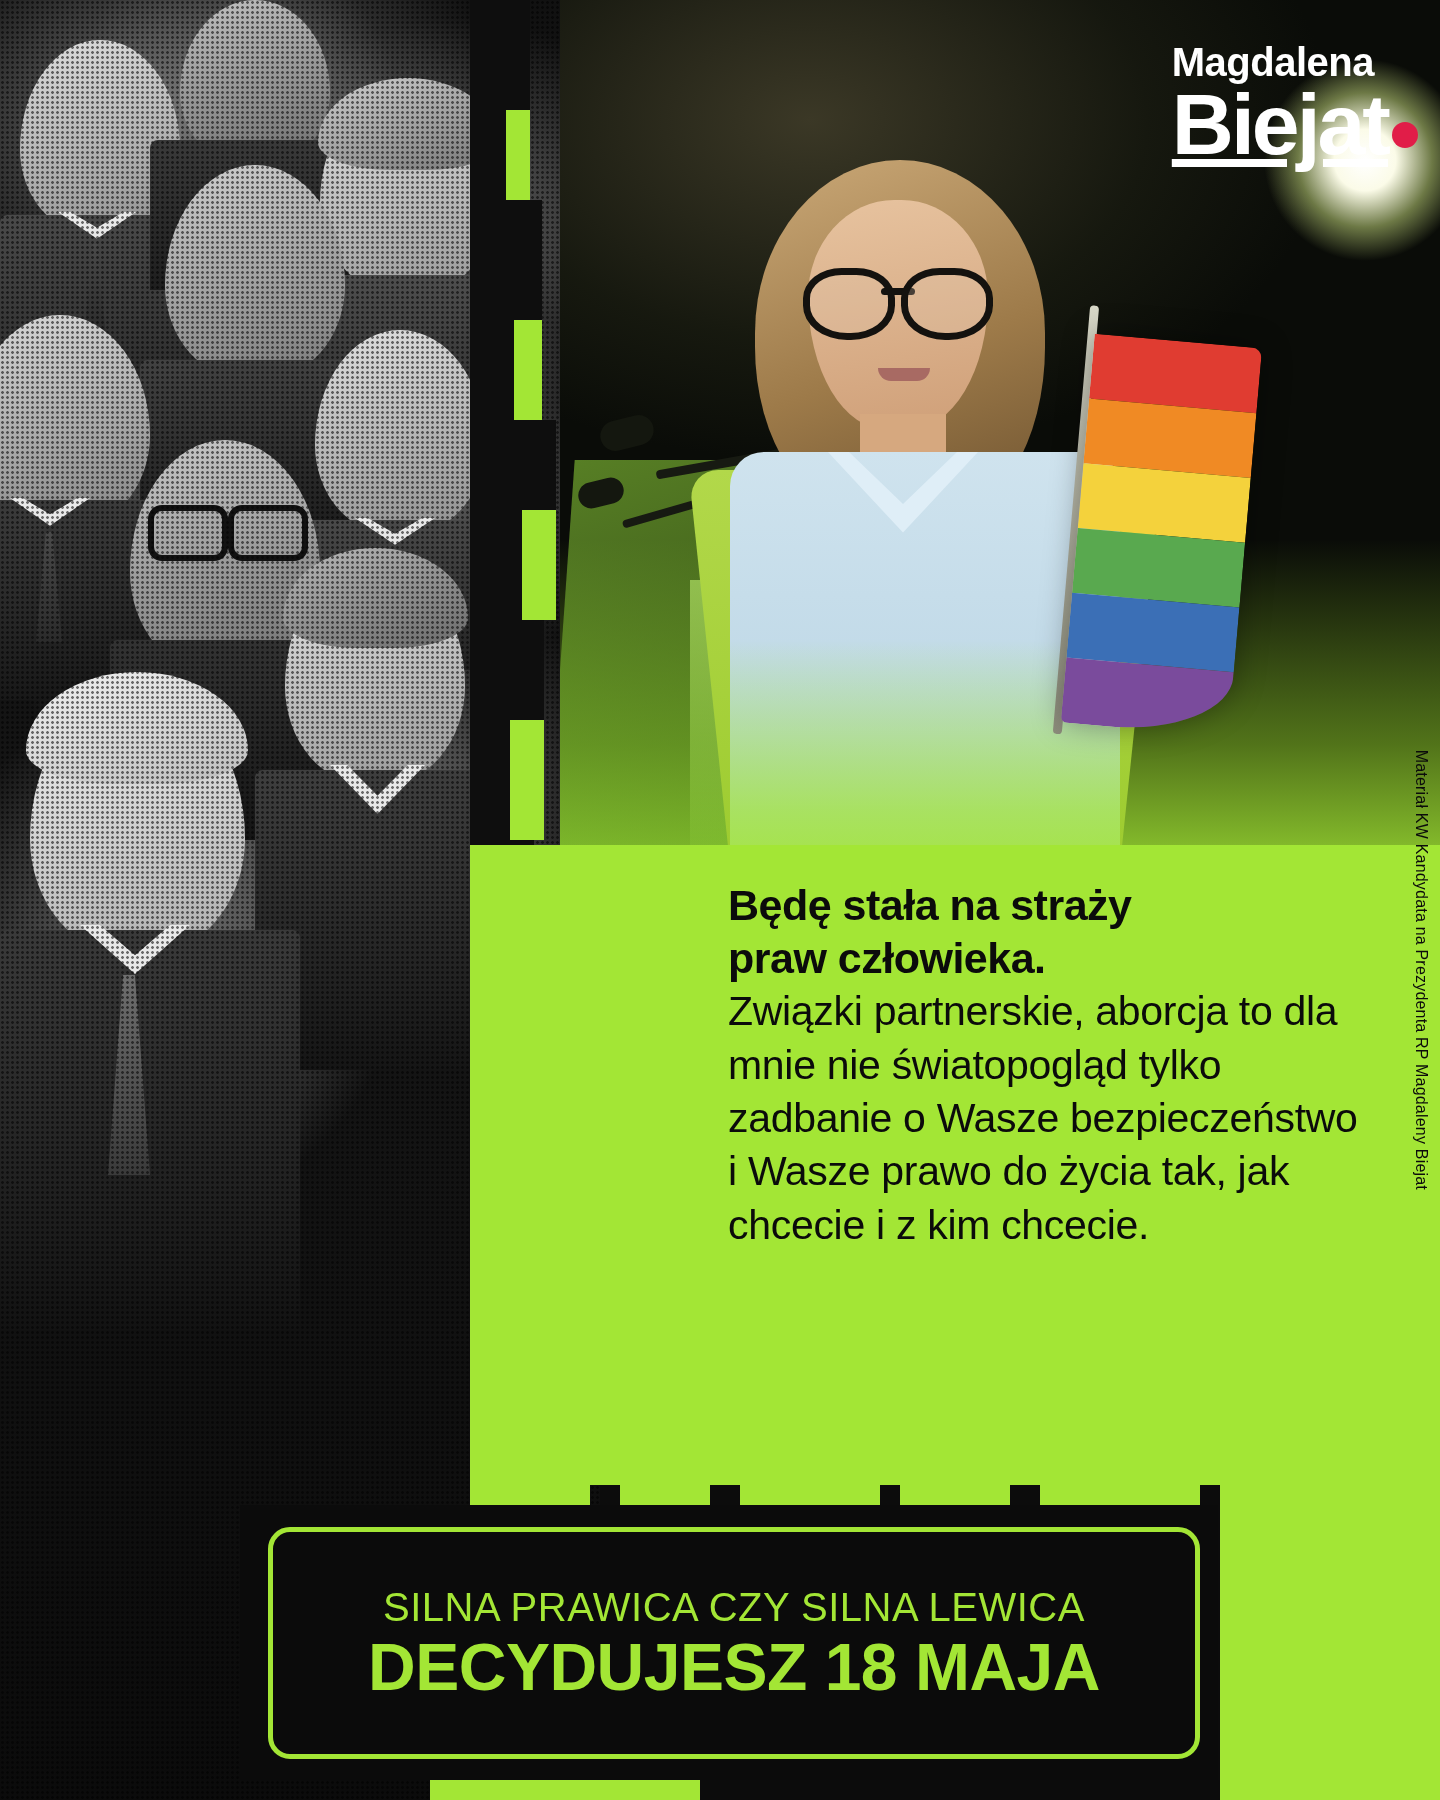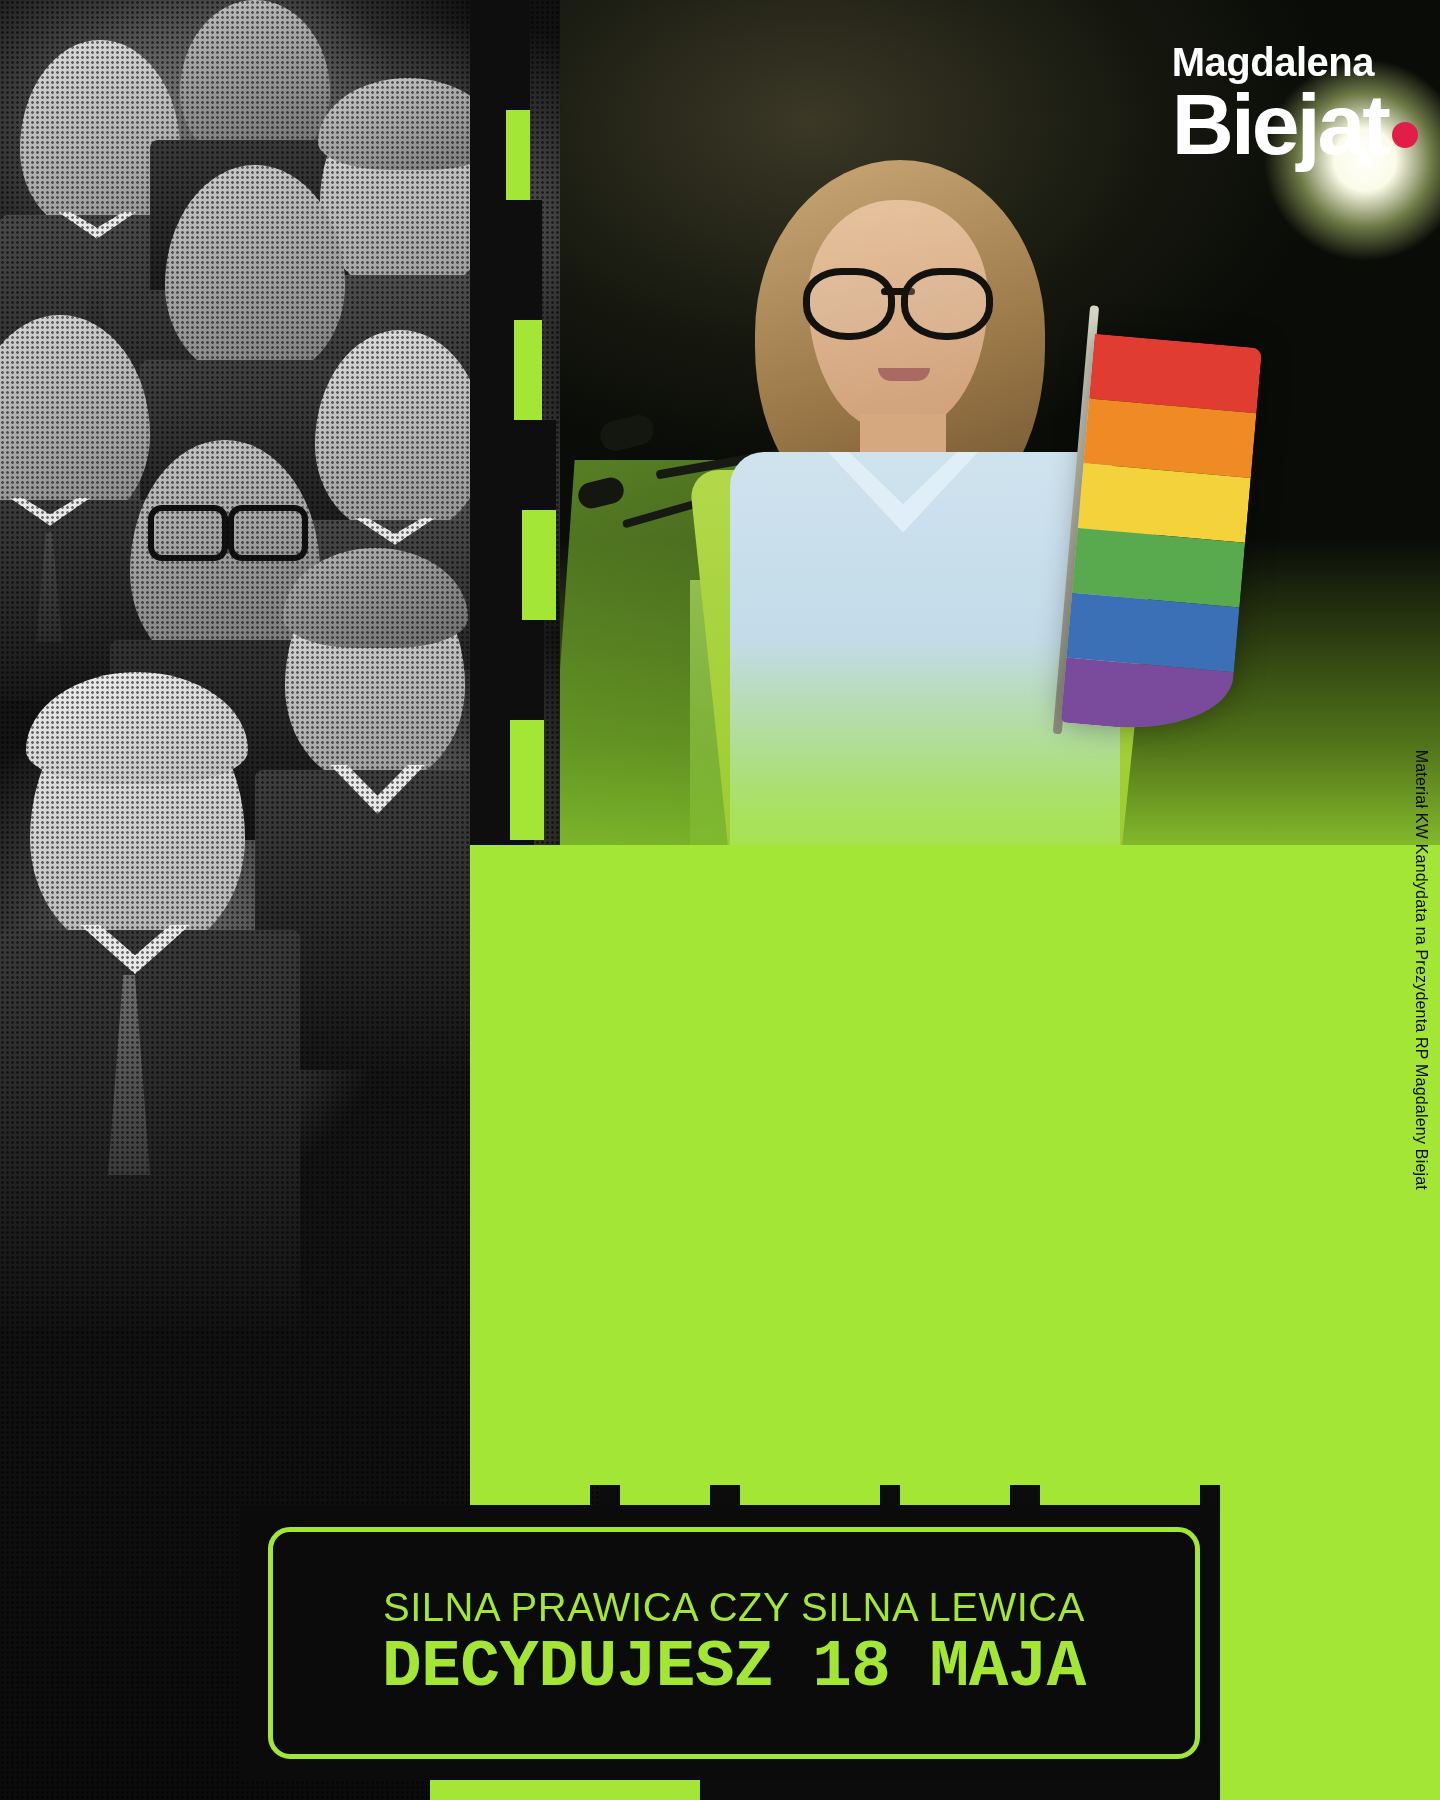--- a/index.html
+++ b/index.html
@@ -279,20 +279,21 @@
     letter-spacing: -0.5px;
     line-height: 1;
     margin-right: 6px;
   }
   .logo-last {
     font-size: 86px;
     font-weight: 800;
     letter-spacing: -3px;
     line-height: 0.94;
     margin-top: 2px;
+    text-decoration: underline;
   }
   .logo-dot {
     display: inline-block;
     width: 26px; height: 26px;
     background: #e11d48;
     border-radius: 50%;
     margin-left: 4px;
     vertical-align: 6px;
   }
 
@@ -361,21 +362,20 @@
     letter-spacing: 0.5px;
     white-space: nowrap;
   }
   .cta-main {
     color: #a3e635;
     font-size: 66px;
     font-weight: 800;
     letter-spacing: -0.5px;
     white-space: nowrap;
     line-height: 1.02;
-    font-family: Liberation Mono, monospace;
   }
 
   
   .disclaimer {
     position: absolute;
     right: 10px;
     top: 1190px;
     transform: rotate(90deg);
     transform-origin: right top;
     color: #0b0b0b;
@@ -515,20 +515,25 @@
   <div class="fringe" style="left:540px;  top:1760px; width:160px; height:40px;"></div>
   <div class="fringe" style="left:470px;  top:1505px; width:90px;  height:250px;"></div>
 
   <div class="logo">
     <div class="logo-first">Magdalena</div>
     <div class="logo-last">
       <span>Biejat</span><span class="logo-dot"></span>
     </div>
   </div>
 
+  <div class="quote-box">
+    <div class="quote-lead">Będę stała na straży</div>
+    <div class="quote-lead">praw człowieka.</div>
+    <p class="quote-body">Związki partnerskie, aborcja to dla mnie nie światopogląd tylko zadbanie o Wasze bezpieczeństwo i Wasze prawo do życia tak, jak chcecie i z kim chcecie.</p>
+  </div>
 
   <div class="bottom-bar"></div>
   <div class="bottom-inner">
     <div class="cta-top">SILNA PRAWICA CZY SILNA LEWICA</div>
     <div class="cta-main">DECYDUJESZ 18 MAJA</div>
   </div>
 
   <div class="disclaimer">Materiał KW Kandydata na Prezydenta RP Magdaleny Biejat</div>
 
 </div>

